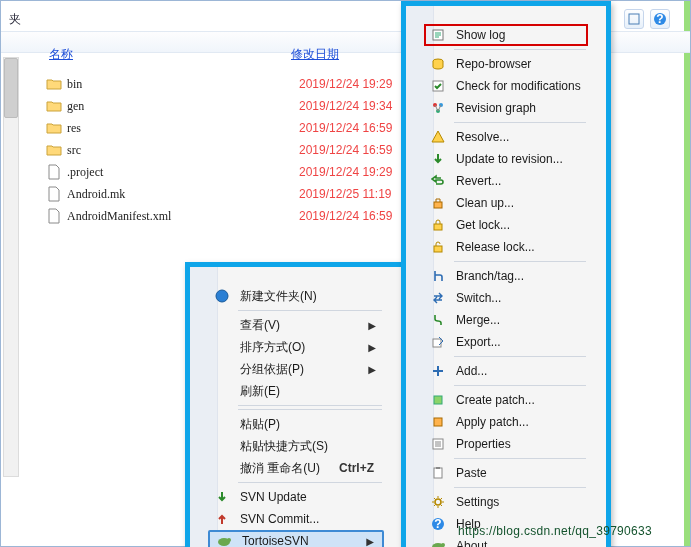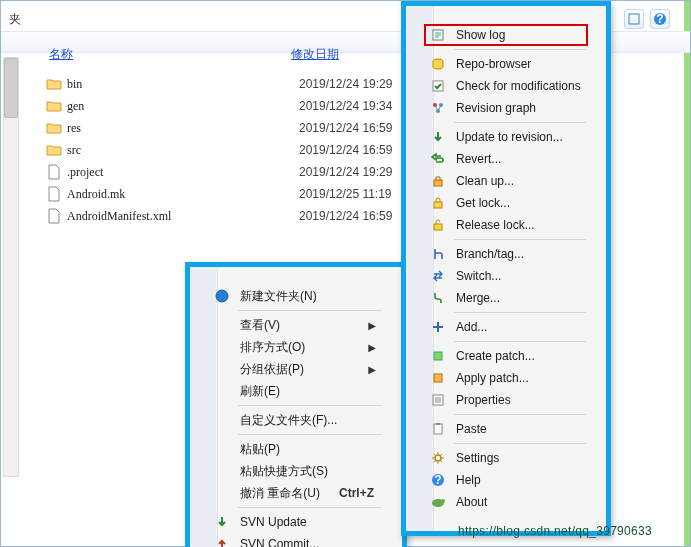--- a/index.html
+++ b/index.html
@@ -9,21 +9,21 @@
   .toolbar-stub .tbtn { width: 20px; height: 20px; border: 1px solid #c6d6ec; border-radius: 3px; display: flex; align-items: center; justify-content: center; background: linear-gradient(#fdfeff,#e7f0fa); }
   .hdrbar { position: absolute; left: 0; right: 0; top: 30px; height: 22px; border-top: 1px solid #e1e9f3; border-bottom: 1px solid #e1e9f3; background: linear-gradient(#fdfdfe,#f0f5fb); }
   .listpanel { position: absolute; left: 30px; top: 38px; right: 60px; bottom: 0; }
   .colhead { height: 24px; display: flex; color: #1d4ed8; align-items: flex-end; padding-top: 6px; text-decoration: underline; }
   .col-name { flex: 0 0 260px; padding-left: 18px; }
   .col-date { flex: 0 0 200px; margin-top: 15px; }
   .files { padding-top: 10px; }
   .row { height: 22px; display: flex; align-items: center; color: #222; }
   .ficon { width: 18px; height: 16px; margin-right: 4px; margin-left: 14px; display: inline-flex; align-items: center; justify-content: center; }
   .row .fname { flex: 0 0 232px; font-family: Liberation Serif, serif; }
-  .row .fdate { color: #404040; }
+  .row .fdate { color: #ef4444; }
   .sb-left { position: absolute; left: 2px; top: 56px; width: 16px; height: 420px; background: #f1f1f1; border: 1px solid #dcdcdc; }
   .sb-thumb { width: 100%; height: 60px; background: #cfcfcf; border: 1px solid #bcbcbc; border-radius: 2px; }
 
   
   .ctxmenu { position: absolute; background: #f5f5f5; border: 5px solid #0ea5e9; box-shadow: 2px 3px 6px rgba(0,0,0,.25); padding: 18px; }
   .ctxmenu .iconbar { position: absolute; left: 0; top: 0; bottom: 0; width: 28px; background: #eaeef4; border-right: 1px solid #dfe4ed; }
   .mi { position: relative; height: 22px; display: flex; align-items: center; padding-left: 32px; padding-right: 30px; color: #1a1a1a; white-space: nowrap; }
   .mi .hotkey { position: absolute; right: 10px; color: #333; font-weight: bold; }
   .mi .arrow { position: absolute; right: 8px; font-size: 10px; color: #333; }
   .sep { height: 1px; background: #d0d6df; margin: 3px 2px 3px 30px; }
@@ -161,23 +161,20 @@
         <span class="arrow">▶</span>
       </div>
     <div class="mi">
         <span>分组依据(P)</span>
         <span class="arrow">▶</span>
       </div>
     <div class="mi">
         <span>刷新(E)</span>
       </div>
     <div class="sep"></div>
-    <div class="mi">
-        <span>自定义文件夹(F)...</span>
-      </div>
     <div class="sep"></div>
     <div class="mi">
         <span>粘贴(P)</span>
       </div>
     <div class="mi">
         <span>粘贴快捷方式(S)</span>
       </div>
     <div class="mi">
         <span>撤消 重命名(U)</span>
         <span class="hotkey">Ctrl+Z</span>
@@ -249,20 +246,28 @@
             <circle cx="7" cy="10" r="2" fill="#3a7"></circle>
             <path d="M4 4L7 10L10 4" stroke="#888" fill="none"></path>
           </svg>
         </span>
         <span>Revision graph</span>
       </div>
     <div class="sep"></div>
     <div class="mi">
         <span class="micon">
           <svg width="14" height="14">
+            <path d="M7 1l6 11H1z" fill="#ffd24d" stroke="#b58900"></path>
+          </svg>
+        </span>
+        <span>Resolve...</span>
+      </div>
+    <div class="mi">
+        <span class="micon">
+          <svg width="14" height="14">
             <path d="M7 2v8M4 7l3 3 3-3" stroke="#2b8a2b" stroke-width="2" fill="none"></path>
           </svg>
         </span>
         <span>Update to revision...</span>
       </div>
     <div class="mi">
         <span class="micon">
           <svg width="14" height="14">
             <path d="M10 4H5v-2L1 5l4 3V6h5a2 2 0 010 4H5" stroke="#2b8a2b" stroke-width="1.6" fill="none"></path>
           </svg>
@@ -313,20 +318,29 @@
         </span>
         <span>Switch...</span>
       </div>
     <div class="mi">
         <span class="micon">
           <svg width="14" height="14">
             <path d="M4 2v4c0 2 2 2 3 2s3 0 3 2v2" stroke="#2b8a2b" stroke-width="1.6" fill="none"></path>
           </svg>
         </span>
         <span>Merge...</span>
+      </div>
+    <div class="mi">
+        <span class="micon">
+          <svg width="14" height="14">
+            <rect x="2" y="4" width="8" height="8" fill="#fff" stroke="#888"></rect>
+            <path d="M8 2l4 4-4 4" stroke="#2d6cb3" fill="none"></path>
+          </svg>
+        </span>
+        <span>Export...</span>
       </div>
     <div class="sep"></div>
     <div class="mi">
         <span class="micon">
           <svg width="14" height="14">
             <path d="M7 2v10M2 7h10" stroke="#2d6cb3" stroke-width="2"></path>
           </svg>
         </span>
         <span>Add...</span>
       </div>

